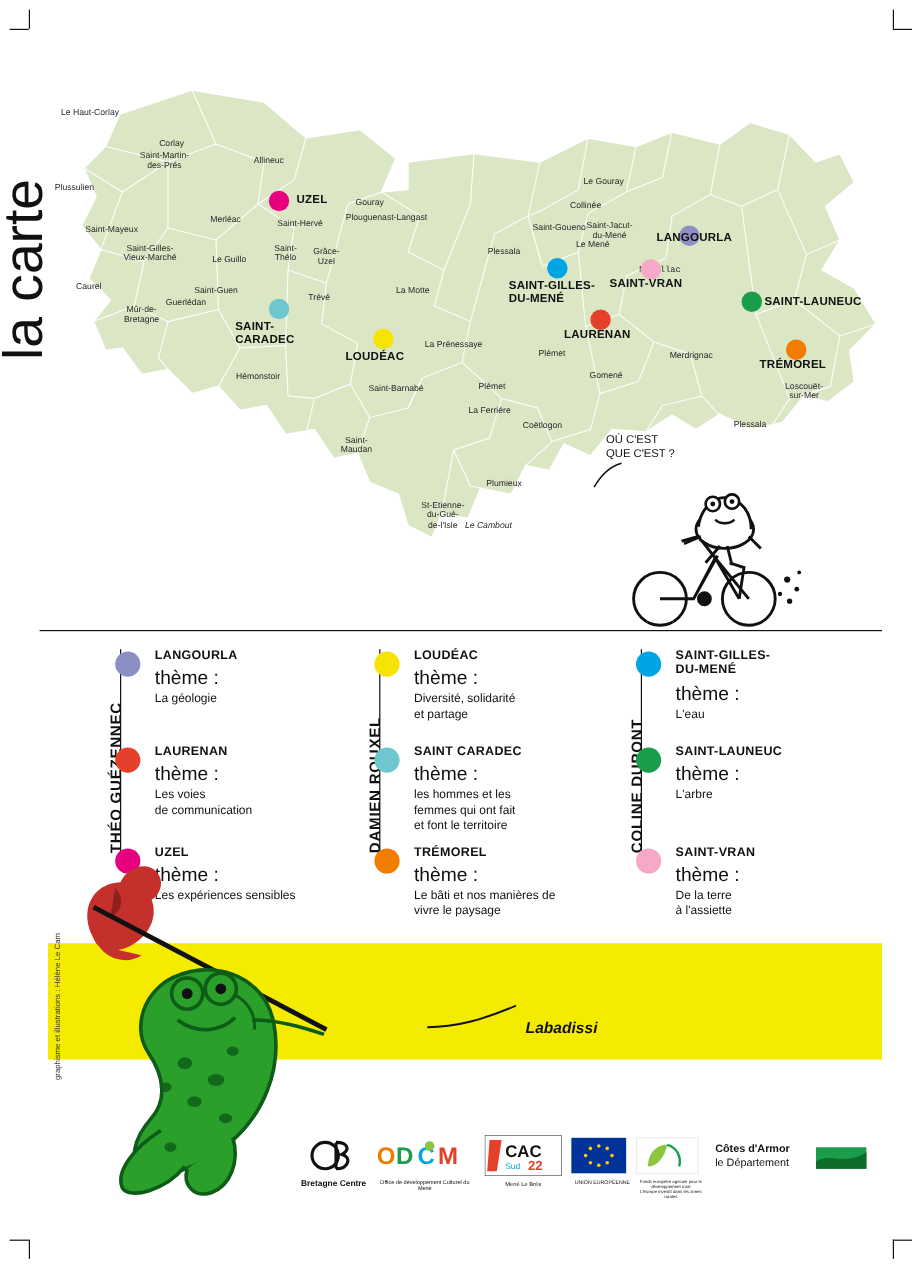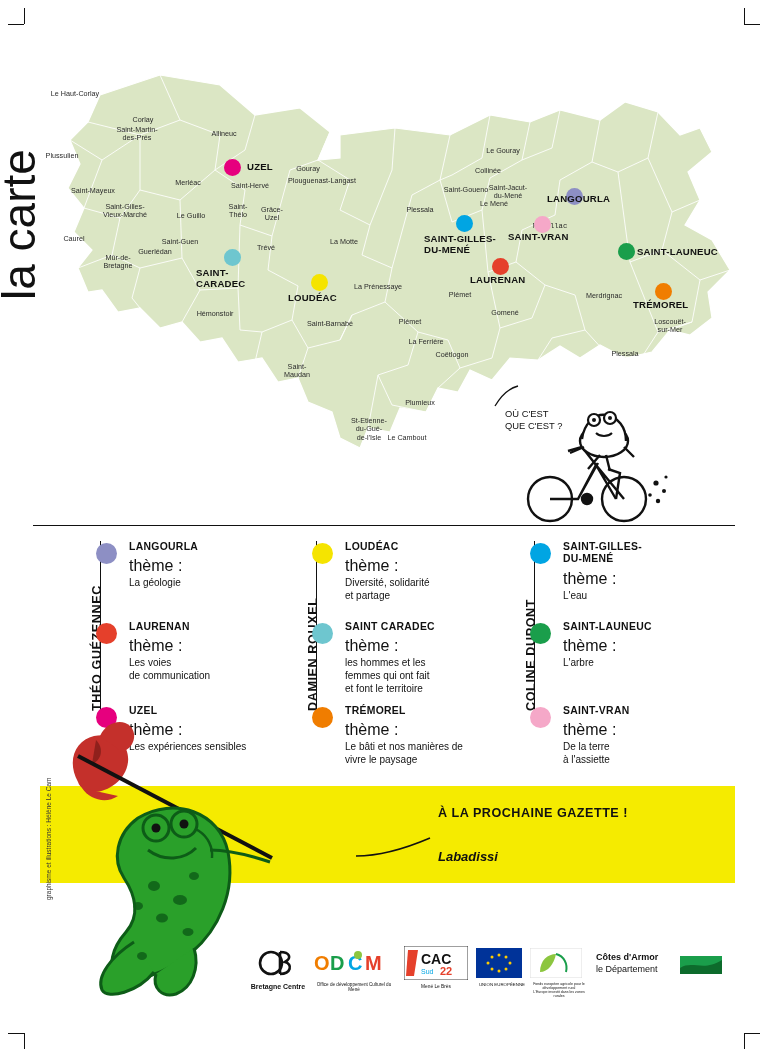--- a/index.html
+++ b/index.html
@@ -59,21 +59,20 @@
     border-radius:50%;
   }
 
   .bubble-text {
     position:absolute;
     font-size:9.4px;
     line-height:1.25;
     color:#111;
     white-space:nowrap;
     font-weight:500;
-    margin-top:48px;
   }
 
   .rule {
     position:absolute;
     left:33px; top:525px; width:702px; height:1.4px;
     background:#111;
   }
 
   
   #legend { position:absolute; left:0; top:533px; width:768px; height:250px; }
@@ -229,37 +228,37 @@
       <div class="town-small" style="left: 550px; top: 222px; white-space: pre-line; transform: translateX(-50%); font-family: Liberation Mono, monospace;">Mérillac</div>
       <div class="town-small" style="left: 74px; top: 235px; white-space: pre-line; transform: translateX(-50%);">Caurel</div>
       <div class="town-small" style="left: 180px; top: 238px; white-space: pre-line; transform: translateX(-50%);">Saint-Guen</div>
       <div class="town-small" style="left: 266px; top: 244px; white-space: pre-line; transform: translateX(-50%);">Trévé</div>
       <div class="town-small" style="left: 344px; top: 238px; white-space: pre-line; transform: translateX(-50%);">La Motte</div>
       <div class="town-small" style="left: 118px; top: 254px; white-space: pre-line; transform: translateX(-50%);">Mûr-de-
 Bretagne</div>
       <div class="town-small" style="left: 155px; top: 248px; white-space: pre-line; transform: translateX(-50%);">Guerlédan</div>
       <div class="town-small" style="left: 378px; top: 283px; white-space: pre-line; transform: translateX(-50%);">La Prénessaye</div>
       <div class="town-small" style="left: 460px; top: 291px; white-space: pre-line; transform: translateX(-50%);">Plémet</div>
-      <div class="town-small" style="left: 604px; top: 292px; white-space: pre-line; transform: translateX(-50%);">Merdrignac</div>
+      <div class="town-small" style="left: 576px; top: 292px; white-space: pre-line; transform: translateX(-50%);">Merdrignac</div>
       <div class="town-small" style="left: 670px; top: 318px; white-space: pre-line; transform: translateX(-50%);">Loscouët-
 sur-Mer</div>
       <div class="town-small" style="left: 215px; top: 310px; white-space: pre-line; transform: translateX(-50%);">Hémonstoir</div>
       <div class="town-small" style="left: 330px; top: 320px; white-space: pre-line; transform: translateX(-50%);">Saint-Barnabé</div>
       <div class="town-small" style="left: 505px; top: 309px; white-space: pre-line; transform: translateX(-50%);">Gomené</div>
       <div class="town-small" style="left: 410px; top: 318px; white-space: pre-line; transform: translateX(-50%);">Plémet</div>
-      <div class="town-small" style="left: 408px; top: 338px; white-space: pre-line; transform: translateX(-50%); margin-left: 18px;">La Ferrière</div>
+      <div class="town-small" style="left: 408px; top: 338px; white-space: pre-line; transform: translateX(-50%);">La Ferrière</div>
       <div class="town-small" style="left: 452px; top: 351px; white-space: pre-line; transform: translateX(-50%);">Coëtlogon</div>
       <div class="town-small" style="left: 625px; top: 350px; white-space: pre-line; transform: translateX(-50%);">Plessala</div>
       <div class="town-small" style="left: 297px; top: 363px; white-space: pre-line; transform: translateX(-50%);">Saint-
 Maudan</div>
       <div class="town-small" style="left: 420px; top: 399px; white-space: pre-line; transform: translateX(-50%);">Plumieux</div>
       <div class="town-small" style="left: 369px; top: 417px; white-space: pre-line; transform: translateX(-50%);">St-Etienne-
 du-Gué-
 de-l'Isle</div>
-      <div class="town-small" style="left: 407px; top: 434px; white-space: pre-line; transform: translateX(-50%);">Le Cambout</div>
+      <div class="town-small" style="left: 407px; top: 434px; white-space: pre-line; transform: translateX(-50%); font-style: italic;">Le Cambout</div>
     </div>
 
   <div id="major-towns">
       <div class="dot" style="left: 224px; top: 159px; background: rgb(230, 0, 126);"></div>
       <div class="town-major" style="left: 247px; top: 162px; white-space: pre-line;">UZEL</div>
       <div class="dot" style="left: 566px; top: 188px; background: rgb(141, 143, 196);"></div>
       <div class="town-major" style="left: 547px; top: 194px; white-space: pre-line;">LANGOURLA</div>
       <div class="dot" style="left: 456px; top: 215px; background: rgb(0, 165, 227);"></div>
       <div class="town-major" style="left: 424px; top: 234px; white-space: pre-line;">SAINT-GILLES-
 DU-MENÉ</div>
@@ -399,21 +398,20 @@
         <div class="name">SAINT-VRAN</div>
         <div class="theme-label">thème :</div>
         <div class="theme-val">De la terre
 à l'assiette</div>
       </div>
     </div>
   </div>
 
 <div id="banner">
   <div class="banner-text">
-    <div>À LA PROCHAINE GAZETTE !</div>
   </div>
   <div class="banner-sign">Labadissi</div>
   <svg style="position:absolute;left:316px;top:46px;" width="80" height="30" viewBox="0 0 80 30">
     <path d="M0,24 C24,24 46,18 74,6" stroke="#111" stroke-width="1.6" fill="none"></path>
   </svg>
 </div>
 
 <svg id="frog-big" viewBox="0 0 300 300">
 
   <g>

